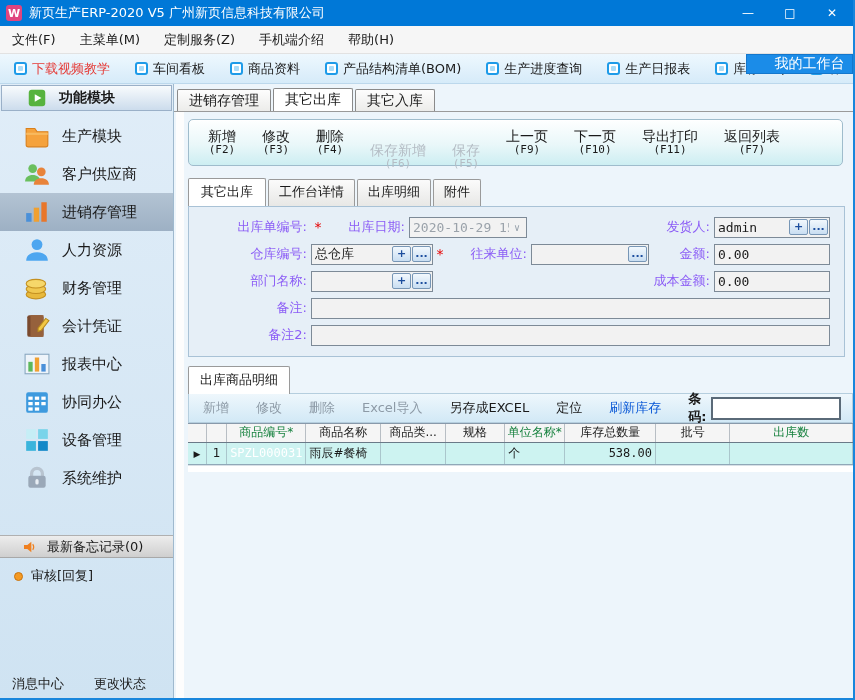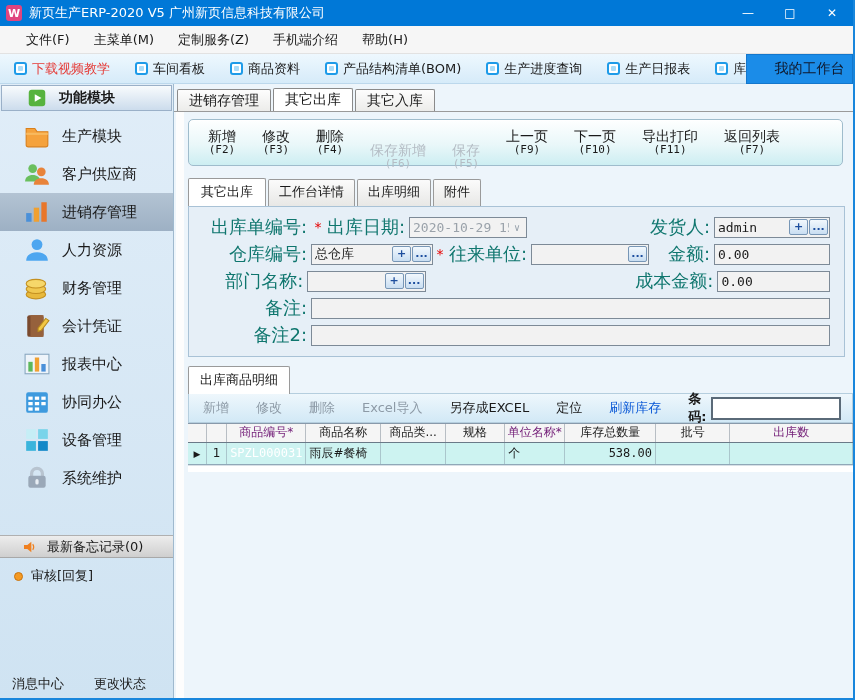--- a/index.html
+++ b/index.html
@@ -9,30 +9,30 @@
   .window { width:855px; height:700px; border-right:2px solid #1886dc; border-bottom:2px solid #1886dc; background:#eef5fc; position:relative; overflow:hidden; }
 
   
   .titlebar { height:26px; background:#0078d7; color:#fff; display:flex; align-items:center; }
   .app-icon { width:16px; height:16px; margin:0 7px 0 6px; background:#e0457f; border-radius:3px; color:#fff; font-size:11px; font-weight:bold; display:flex; align-items:center; justify-content:center; }
   .titlebar .title { font-size:13px; flex:1; white-space:nowrap; overflow:hidden; }
   .win-controls { display:flex; height:100%; }
   .win-btn { width:42px; height:100%; display:flex; align-items:center; justify-content:center; font-size:12px; color:#fff; cursor:default; }
 
   
-  .menubar { height:28px; background:#f6f6f6; border-bottom:1px solid #e2e2e2; display:flex; align-items:center; padding-left:14px; }
+  .menubar { height:28px; background:#f6f6f6; border-bottom:1px solid #e2e2e2; display:flex; align-items:center; padding-left:0; }
   .menu-item { padding:4px 12px; font-size:13px; cursor:default; }
 
   
   .quickbar { height:30px; background:linear-gradient(#eef8fe,#d6ebf9); border-bottom:1px solid #bcd8ec; display:flex; align-items:center; gap:25px; padding-left:14px; position:relative; }
   .qitem { display:flex; align-items:center; gap:5px; white-space:nowrap; cursor:default; }
   .qcheck { width:13px; height:13px; border:2px solid #1e9be8; border-radius:3px; background:#fff; display:inline-flex; align-items:center; justify-content:center; flex:0 0 auto; }
   .qcheck::after { content:""; width:5px; height:5px; background:#aadcf8; border-radius:1px; }
   .qitem.hot span.qlabel { color:#e53935; }
-  .workbench-btn { position:absolute; right:0; top:0; height:30px; width:107px; background:#1b8ce8; border:1px solid #1477cc; color:#0f172a; font-size:14px; display:flex; align-items:center; justify-content:center; cursor:default;padding-left:20px; }
+  .workbench-btn { position:absolute; right:0; top:0; height:20px; width:107px; background:#1b8ce8; border:1px solid #1477cc; color:#ffffff; font-size:14px; display:flex; align-items:center; justify-content:center; cursor:default;padding-left:20px; }
 
   
   .main { display:flex; height:616px; }
 
   
   .sidebar { width:174px; flex:0 0 174px; background:linear-gradient(180deg,#e0edf8,#cfe3f2); border-right:1px solid #9fb9ce; position:relative; }
   .func-header { margin:1px; height:26px; background:linear-gradient(#f8fbfd,#ccdcec); border:1px solid #9ab0c8; display:flex; align-items:center; gap:9px; padding-left:22px; font-size:14px; font-weight:bold; }
   .side-list { padding-top:5px; }
   .side-item { height:38px; display:flex; align-items:center; gap:12px; padding-left:24px; font-size:15px; cursor:default; }
   .side-item.selected { background:linear-gradient(#b3c3d3,#9db0c4); }
@@ -59,21 +59,21 @@
 
   
   .sub-tab-strip { display:flex; margin:12px 0 0 14px; }
   .stab { font-size:13px; padding:3px 10px 4px; background:linear-gradient(#fbfbfb,#e7e7e5); border:1px solid #9a9a9a; border-bottom:none; border-radius:2px 2px 0 0; margin-right:2px; position:relative; top:1px; cursor:default; }
   .stab.active { background:#fff; top:0; padding:4px 12px 5px; z-index:2; }
 
   
   .form-panel { margin:0 8px 0 14px; border:1px solid #a9c2d6; background:#e6eff7; padding:9px 8px 10px 0; position:relative; z-index:1; }
   .frow { display:flex; align-items:center; height:22px; margin-bottom:5px; }
   .frow:last-child { margin-bottom:0; }
-  .flabel { text-align:right; font-size:18px; color:#0f766e; white-space:nowrap; padding-right:4px; }
+  .flabel { text-align:right; font-size:13px; color:#8b5cf6; white-space:nowrap; padding-right:4px; }
   .w1 { width:122px; } .w2 { width:84px; } .w3 { width:88px; }
   .ffield, .combo { height:21px; border:1px solid #7d8a97; background:#f2f2f2; display:flex; align-items:center; font-size:13px; font-family:"DejaVu Sans Mono",monospace; padding:0 3px; }
   .combo { padding:1px; }
   .combo .cval { flex:1; padding-left:2px; overflow:hidden; white-space:nowrap; }
   .f1 { width:122px; } .f2 { width:118px; } .f3 { width:116px; }
   .long { flex:1; margin-right:6px; }
   .sel-text { background:#2e7bd6; color:#fff; padding:0 1px; }
   .mini-btn { width:19px; height:16px; margin-left:1px; border:1px solid #7796b6; border-radius:2px; background:linear-gradient(#f2f8fd,#c9def2); color:#1d4e9e; font-weight:bold; font-size:11px; line-height:13px; text-align:center; cursor:default; flex:0 0 auto; font-family:"DejaVu Sans",sans-serif; }
   .req-star { color:#e60000; font-size:14px; width:14px; text-align:center; flex:0 0 auto; }
   .gap { width:14px; flex:0 0 auto; }
@@ -87,21 +87,21 @@
   .dbtn.disabled { color:#8d9aa6; }
   .dbtn.link { color:#0a58d6; }
   .barcode-group { margin-left:auto; display:flex; align-items:center; gap:5px; margin-right:4px; }
   .barcode-label { font-weight:bold; }
   .barcode-input { width:130px; height:23px; border:2px solid #5a6a78; background:#fff; font-size:13px; padding:0 3px; outline:none; }
 
   
   .grid-wrap { margin-left:14px; overflow:hidden; border-top:1px solid #8899aa; background:#fff; }
   table.grid { border-collapse:collapse; table-layout:fixed; }
   table.grid th { height:18px; background:#f5f5f5; border-right:1px solid #b8bec4; border-bottom:1px solid #6a7a88; font-size:12px; font-weight:normal; white-space:nowrap; overflow:hidden; }
-  table.grid th.req { color:#701a75; }
+  table.grid th.req { color:#15803d; }
   table.grid td { height:22px; background:#cdf3f1; border-right:1px solid #aac6cc; border-bottom:1px solid #90a8b8; font-size:12px; white-space:nowrap; overflow:hidden; padding:0 3px; }
   td.csel, td.cnum { background:#f2f2f2; text-align:center; padding:0; border-right:1px solid #b0b8c0; }
   td.csel span { font-size:9px; }
   td.ccode { background:#1574d4; color:#fff; font-family:"DejaVu Sans Mono",monospace; }
   td.cstock { text-align:right; font-family:"DejaVu Sans Mono",monospace; }
   .grid-bottom-strip { height:7px; background:#fff; margin-left:14px; border-top:1px solid #d8e0e6; }
 </style>
 </head>
 <body>
 

